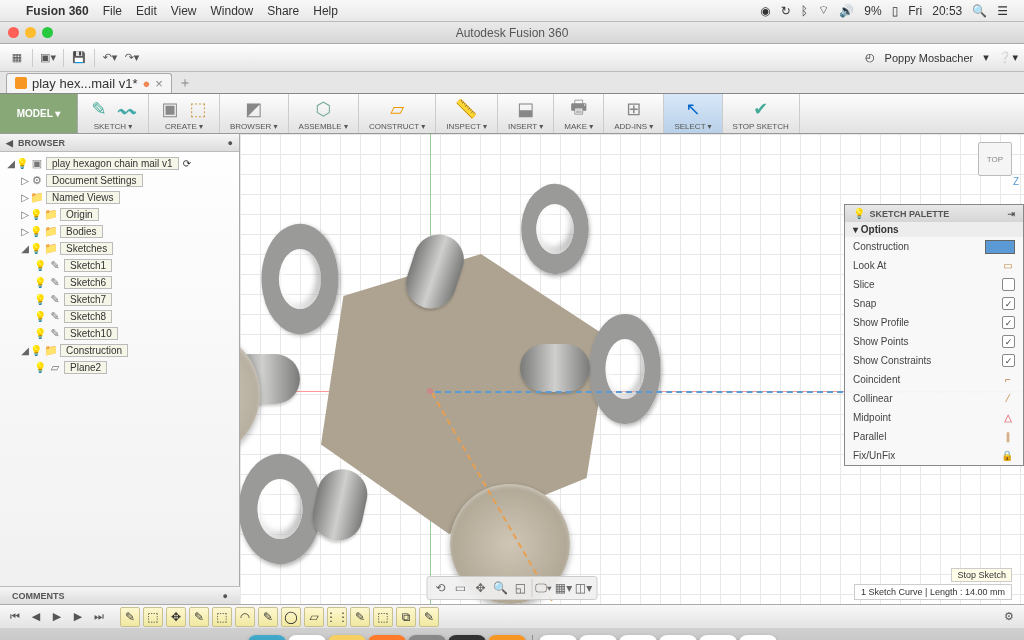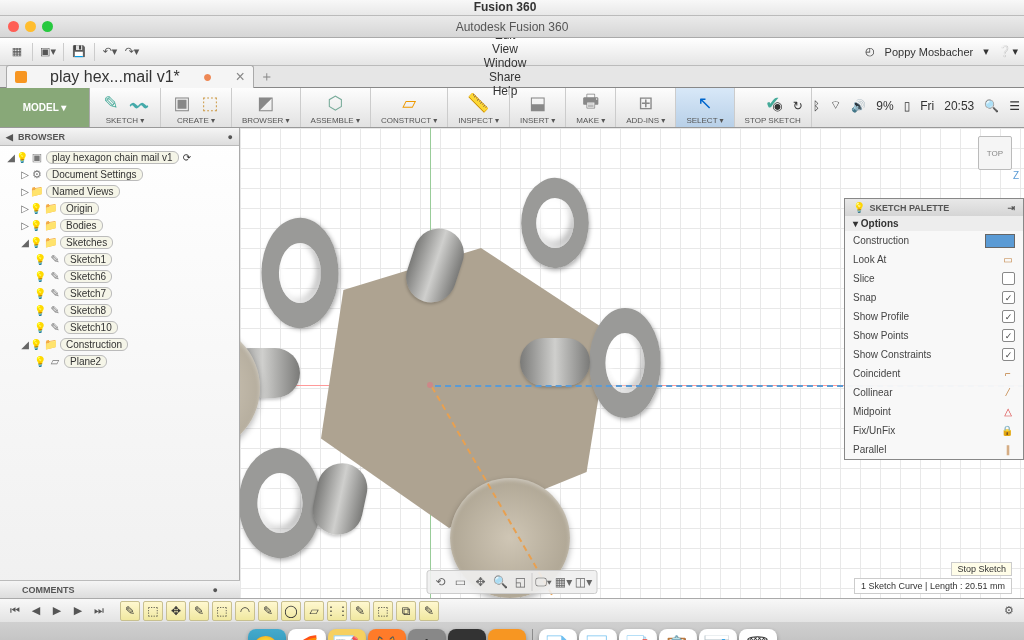--- a/index.html
+++ b/index.html
@@ -1,54 +1,54 @@
 <!DOCTYPE html>
 <html><head>
 <meta charset="utf-8">
 <style>
 * { margin: 0; padding: 0; box-sizing: border-box; font-family: -apple-system, "Helvetica Neue", Arial, sans-serif; }
 body { width: 1024px; height: 640px; background: #d8d8d8; overflow: hidden; font-size: 11px; color: #333; }
-.menubar { height: 16px; background: linear-gradient(#f8f8f8,#e8e8e8); display: flex; align-items: center; padding: 0 4px; border-bottom: 1px solid #bbb; flex-direction: column; }
+.menubar { height: 22px; background: linear-gradient(#f8f8f8,#e8e8e8); display: flex; align-items: center; padding: 0 16px; border-bottom: 1px solid #bbb; }
 .apple { font-size: 14px; margin-right: 10px; }
 .menubar .m { margin-right: 14px; font-size: 12px; }
 .menubar .bold { font-weight: 600; }
 .menubar .right { margin-left: auto; display: flex; align-items: center; gap: 10px; font-size: 12px; }
 .titlebar { height: 22px; background: linear-gradient(#eaeaea,#d6d6d6); display: flex; align-items: center; position: relative; border-bottom: 1px solid #aaa; }
 .traffic { display: flex; gap: 6px; padding-left: 8px; }
 .tl { width: 11px; height: 11px; border-radius: 50%; }
 .tred { background: #ff5f56; } .tyel { background: #ffbd2e; } .tgrn { background: #27c93f; }
 .titlebar .title { position: absolute; left: 0; right: 0; text-align: center; font-size: 12px; color: #555; }
 .qat { height: 28px; background: linear-gradient(#fff,#e5e5e5); border-bottom: 1px solid #bbb; display: flex; align-items: center; padding: 0 6px; }
 .qat-icon { width: 22px; height: 22px; display: flex; align-items: center; justify-content: center; color: #555; }
 .qat .sep { width: 1px; height: 18px; background: #ccc; margin: 0 4px; }
 .qat .right { margin-left: auto; display: flex; align-items: center; gap: 10px; }
 .tabstrip { height: 22px; background: #e6e6e6; display: flex; align-items: center; border-bottom: 1px solid #888; padding-left: 6px; }
-.tab { background: #f5f5f5; border: 1px solid #aaa; border-bottom: none; padding: 2px 8px; border-radius: 3px 3px 0 0; display: flex; align-items: center; gap: 23px; font-size: 16px; }
+.tab { background: #f5f5f5; border: 1px solid #aaa; border-bottom: none; padding: 2px 8px; border-radius: 3px 3px 0 0; display: flex; align-items: center; gap: 5px; font-size: 13px; }
 .tab .logo { width: 12px; height: 12px; background: #f79622; border-radius: 2px; display: inline-block; }
 .tab .dirty { color: #e85; font-weight: bold; }
 .tab .close { color: #888; cursor: pointer; }
 .newtab { margin-left: 6px; color: #888; font-size: 14px; }
 .toolbar { height: 40px; background: linear-gradient(#fdfdfd,#e2e2e2); border-bottom: 1px solid #999; display: flex; align-items: stretch; }
-.modelbtn { width: 90px; background: #88a878; color: #fff; display: flex; align-items: center; justify-content: center; font-size: 10px; font-weight: 600; border-right: 1px solid #aaa; }
+.modelbtn { width: 78px; background: #88a878; color: #fff; display: flex; align-items: center; justify-content: center; font-size: 10px; font-weight: 600; border-right: 1px solid #aaa; }
 .toolgrp { display: flex; flex-direction: column; align-items: center; justify-content: center; padding: 0 10px; border-right: 1px solid #ccc; }
 .toolgrp .icons { display: flex; gap: 6px; height: 24px; align-items: center; }
 .ticon { width: 22px; height: 22px; display: flex; align-items: center; justify-content: center; font-size: 18px; }
 .toolgrp .lbl { font-size: 8px; color: #555; margin-top: 1px; }
 .toolgrp.selected { background: linear-gradient(#d8e8f8,#b8d0e8); }
 .workspace { display: flex; height: 470px; position: relative; }
 .browser { width: 240px; background: linear-gradient(#fff,#f0f0f0); border-right: 1px solid #aaa; display: flex; flex-direction: column; position: absolute; left: 0; top: 0; bottom: 0; z-index: 5; }
 .browser-hdr { height: 18px; background: linear-gradient(#f5f5f5,#ddd); border-bottom: 1px solid #bbb; display: flex; align-items: center; padding: 0 6px; font-size: 9px; font-weight: 600; color: #555; }
 .browser-hdr .arrow { margin-right: 5px; }
 .btree { padding: 3px 0; overflow: hidden; flex: 1; }
 .node { display: flex; align-items: center; height: 17px; padding-left: 6px; font-size: 10px; white-space: nowrap; }
 .node .exp { width: 10px; text-align: center; color: #666; }
 .node .bulb { width: 14px; height: 14px; display: inline-flex; align-items: center; justify-content: center; }
 .node .bulb.on::before { content: "💡"; font-size: 10px; filter: saturate(1.5); }
 .node .ficon { width: 14px; height: 14px; display: inline-flex; align-items: center; justify-content: center; font-size: 11px; color: #777; }
-.node .box { background: #eee; border: 1px solid #bbb; border-radius: 6px; padding: 0 5px; margin-left: 2px; }
+.node .box { background: #eee; border: 1px solid #bbb; border-radius: 0; padding: 0 5px; margin-left: 2px; }
 .node.boxed .box { background: #f5f5e8; }
 .ind1 { padding-left: 20px; } .ind2 { padding-left: 34px; }
 .canvas { flex: 1; position: relative; background: #fff; overflow: hidden; padding-left: 44px; }
 .grid { position: absolute; inset: 0; background-image: linear-gradient(#e8e8e8 1px, transparent 1px), linear-gradient(90deg, #e8e8e8 1px, transparent 1px), linear-gradient(#d0d0d0 1px, transparent 1px), linear-gradient(90deg, #d0d0d0 1px, transparent 1px); background-size: 20px 20px, 20px 20px, 100px 100px, 100px 100px; }
 .hexagon { position: absolute; left: 305px; top: 120px; width: 320px; height: 280px; background: #aea391; clip-path: polygon(12% 15%, 55% 0%, 95% 30%, 88% 80%, 45% 100%, 5% 68%); z-index: 2; }
 .torus { position: absolute; width: 110px; height: 110px; border-radius: 50%; border: 25px solid #9a9a98; box-shadow: inset 4px 4px 8px rgba(255,255,255,0.6), inset -4px -4px 8px rgba(0,0,0,0.4), 2px 2px 5px rgba(0,0,0,0.3); z-index: 3; background: radial-gradient(circle, transparent 30%, transparent); }
 .torus::before { content: ""; position: absolute; inset: -25px; border-radius: 50%; border: 25px solid transparent; box-shadow: inset 2px -6px 10px rgba(255,255,255,0.7); }
 .cyl { position: absolute; background: linear-gradient(90deg,#7a7a78,#cfcfcd,#7a7a78); border-radius: 25px; z-index: 3; box-shadow: 0 2px 3px rgba(0,0,0,0.2); }
 .hub { position: absolute; width: 120px; height: 120px; border-radius: 50%; background: radial-gradient(#cfc6b5,#a39a88); box-shadow: 0 3px 6px rgba(0,0,0,0.3), inset 0 2px 4px rgba(255,255,255,0.4); z-index: 4; }
 .axisX { position: absolute; left: 0; right: 0; top: 257px; border-top: 1px solid #ff9999; z-index: 1; }
@@ -61,21 +61,21 @@
 .palette-hdr .bulb2 { font-size: 10px; margin-right: 4px; }
 .p-sec { background: #ededed; padding: 2px 8px; font-weight: 600; font-size: 10px; }
 .p-row { display: flex; align-items: center; justify-content: space-between; padding: 2px 8px; height: 19px; }
 .p-row .lbl { color: #444; }
 .p-row .chk { width: 13px; height: 13px; border: 1px solid #888; border-radius: 2px; display: inline-flex; align-items: center; justify-content: center; font-size: 9px; background: #fff; }
 .p-row .chk.on::before { content: "✓"; color: #444; }
 .p-row .swatch { width: 30px; height: 14px; background: #5b9bd5; border: 1px solid #666; }
 .p-row .cic { width: 14px; text-align: center; color: #c08040; }
 .p-row.dim { color: #aaa; }
 .status { position: absolute; right: 12px; bottom: 4px; background: rgba(255,255,255,0.9); border: 1px solid #ccc; padding: 2px 6px; font-size: 9px; z-index: 8; }
-.comments-bar { position: absolute; left: 0; bottom: 0; width: 240px; height: 18px; background: linear-gradient(#f5f5f5,#ddd); border-top: 1px solid #bbb; display: flex; align-items: center; padding: 0 22px; font-size: 9px; font-weight: 600; color: #555; z-index: 6; }
+.comments-bar { position: absolute; left: 0; bottom: 0; width: 240px; height: 18px; background: linear-gradient(#f5f5f5,#ddd); border-top: 1px solid #bbb; display: flex; align-items: center; padding: 0 12px; font-size: 9px; font-weight: 600; color: #555; z-index: 6; }
 .navbar { position: absolute; left: 50%; bottom: 4px; transform: translateX(-50%); display: flex; gap: 2px; background: rgba(240,240,240,0.9); border: 1px solid #ccc; border-radius: 3px; padding: 2px 4px; z-index: 7; }
 .navbar .nb { width: 18px; height: 18px; display: flex; align-items: center; justify-content: center; color: #666; font-size: 12px; }
 .timeline { height: 24px; background: linear-gradient(#f8f8f8,#e3e3e3); border-top: 1px solid #aaa; display: flex; align-items: center; padding: 0 6px; gap: 3px; }
 .timeline .tb { width: 18px; height: 18px; display: flex; align-items: center; justify-content: center; color: #555; }
 .timeline .feat { width: 20px; height: 20px; border: 1px solid #c8c090; background: linear-gradient(#fff8d0,#f0e8a0); border-radius: 2px; display: flex; align-items: center; justify-content: center; font-size: 12px; }
 .dock { height: 52px; display: flex; align-items: center; justify-content: center; gap: 2px; background: linear-gradient(#d0d0d0,#b0b0b0); }
 .dock .dicon { width: 38px; height: 38px; border-radius: 8px; background: #fff; box-shadow: 0 2px 4px rgba(0,0,0,0.3); display: flex; align-items: center; justify-content: center; font-size: 22px; }
 </style>
 </head>
 <body>
@@ -367,30 +367,30 @@
         </div>
       <div class="p-row">
           <span class="lbl">Collinear</span>
           <span class="cic">⁄</span>
         </div>
       <div class="p-row">
           <span class="lbl">Midpoint</span>
           <span class="cic" style="color:#d94040">△</span>
         </div>
       <div class="p-row">
+          <span class="lbl">Parallel</span>
+          <span class="cic">∥</span>
+        </div>
+      <div class="p-row">
           <span class="lbl">Fix/UnFix</span>
           <span class="cic" style="color:#d08030">🔒</span>
         </div>
-      <div class="p-row">
-          <span class="lbl">Parallel</span>
-          <span class="cic">∥</span>
-        </div>
-    </div>
-
-    <div class="status">1 Sketch Curve | Length : 20.51 mm</div>
+    </div>
+
+    <div class="status">1 Sketch Curve | Length : 14.00 mm</div>
     <div style="position:absolute;right:12px;bottom:22px;background:#fffde8;border:1px solid #ccc;padding:1px 5px;font-size:9px;z-index:9">Stop Sketch</div>
 
     <div class="navbar">
       <div class="nb">⟲</div>
       <div class="nb">▭</div>
       <div class="nb">✥</div>
       <div class="nb">🔍</div>
       <div class="nb">◱</div>
       <div style="width:1px;background:#ccc"></div>
       <div class="nb">🖵▾</div>

